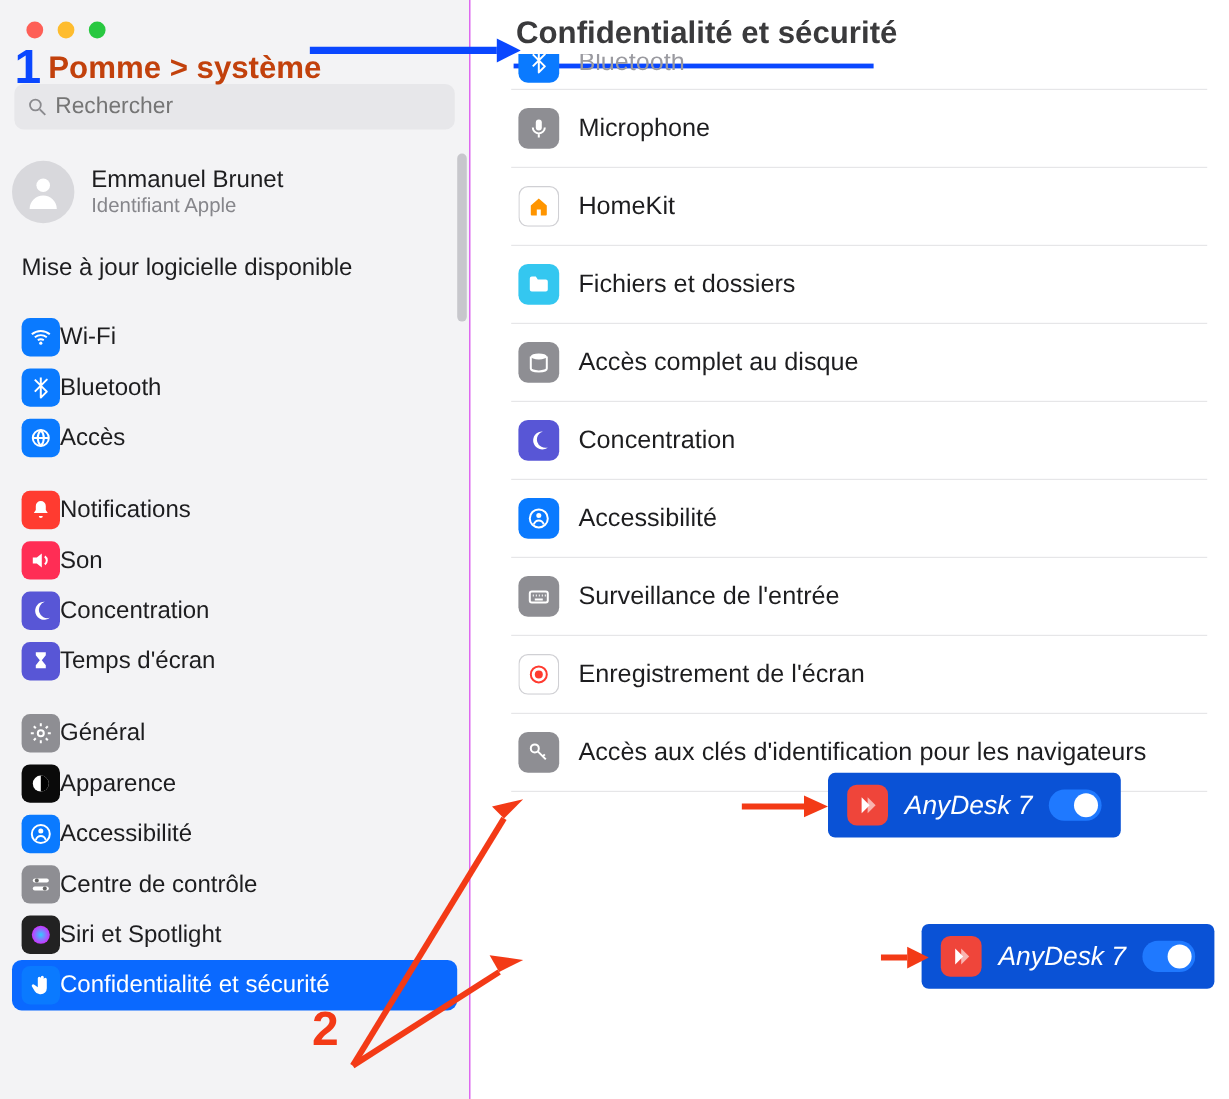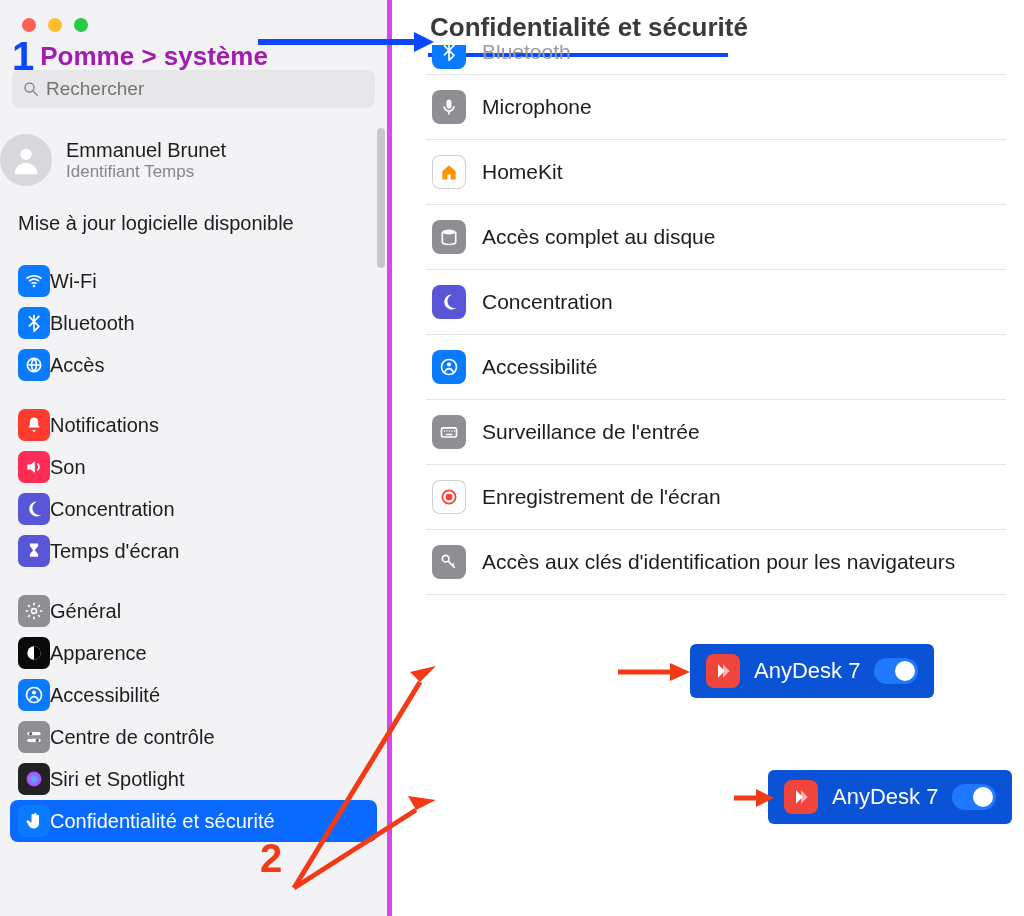--- a/index.html
+++ b/index.html
@@ -26,21 +26,21 @@
   }
   .dot { width: 14px; height: 14px; border-radius: 50%; }
   .dot.red { background: #fe5f57; }
   .dot.yellow { background: #febc2e; }
   .dot.green { background: #28c840; }
 
   
   .sidebar {
     width: 392px;
     background: #f3f3f5;
-    border-right: 5px solid #d946ef;
+    border-right: 1px solid #d946ef;
     padding-top: 70px;
     display: flex;
     flex-direction: column;
     position: relative;
   }
   .search {
     margin: 0 12px 18px 12px;
     background: #e7e7ea;
     border-radius: 8px;
     height: 38px;
@@ -53,21 +53,21 @@
   }
   .search svg { flex: 0 0 auto; }
   .search input {
     border: none; background: transparent;
     font-size: 19px; color: #3a3a3c;
     outline: none; width: 100%;
   }
 
   .account {
     display: flex; align-items: center; gap: 14px;
-    padding: 8px 18px 16px 0;
+    padding: 8px 18px 16px 10px;
   }
   .avatar {
     width: 52px; height: 52px; border-radius: 50%;
     background: #d8d8dc;
     display: flex; align-items: center; justify-content: center;
   }
   .avatar svg { fill: #ffffff; }
   .acct-txt .name { font-size: 20px; color: #1d1d1f; }
   .acct-txt .sub  { font-size: 17px; color: #86868b; }
 
@@ -149,36 +149,37 @@
     z-index: 20;
   }
   .anno-1 {
     top: 36px; left: 12px;
     display: flex; align-items: center; gap: 6px;
   }
   .anno-1 .num {
     color: #0a47ff; font-size: 40px; font-weight: 800; line-height: 1;
   }
   .anno-1 .txt {
-    color: #a21caf; font-size: 26px; font-weight: 800;
+    color: #c2410c; font-size: 26px; font-weight: 800;
   }
   .anno-2 {
     top: 836px; left: 260px;
     color: #f33a16; font-size: 40px; font-weight: 800;
   }
 
   .badge {
     position: absolute;
     background: #0a52d6;
     color: #fff;
     border-radius: 6px;
     display: flex; align-items: center; gap: 14px;
     padding: 10px 16px;
     font-size: 22px;
     z-index: 15;
+    font-style: italic;
   }
   .badge .app-ico {
     width: 34px; height: 34px; border-radius: 8px;
     background: #ef453a;
     display: flex; align-items: center; justify-content: center;
   }
   .badge .tog {
     width: 44px; height: 26px; border-radius: 13px;
     background: #1f79ff; position: relative;
   }
@@ -211,21 +212,21 @@
 
     <div class="account">
       <div class="avatar">
         <svg viewBox="0 0 24 24" width="34" height="34">
             <circle cx="12" cy="8" r="4"></circle>
             <path d="M4 22c0-4.4 3.6-8 8-8s8 3.6 8 8z"></path>
           </svg>
       </div>
       <div class="acct-txt">
         <div class="name">Emmanuel Brunet</div>
-        <div class="sub">Identifiant Temps</div>
+        <div class="sub">Identifiant Apple</div>
       </div>
     </div>
 
     <div class="update">Mise à jour logicielle disponible</div>
 
     <div id="nav">
         <div class="nav-group">
           <div class="nav-item">
             <div class="nav-ico" style="background:#0a7aff">
               <svg viewBox="0 0 24 24">
@@ -376,20 +377,28 @@
           </div>
           <span>Microphone</span>
         </div>
         <div class="row">
           <div class="row-ico" style="background:#ffffff;box-shadow:inset 0 0 0 1px #d0d0d4;">
             <svg viewBox="0 0 24 24">
               <path d="M4 11l8-7 8 7v9a1 1 0 0 1-1 1h-5v-6h-4v6H5a1 1 0 0 1-1-1v-9z" fill="#ff9500"></path>
             </svg>
           </div>
           <span>HomeKit</span>
+        </div>
+        <div class="row">
+          <div class="row-ico" style="background:#34c7f0;">
+            <svg viewBox="0 0 24 24">
+              <path d="M3 6a2 2 0 0 1 2-2h4l2 3h8a2 2 0 0 1 2 2v8a2 2 0 0 1-2 2H5a2 2 0 0 1-2-2V6z" fill="#fff"></path>
+            </svg>
+          </div>
+          <span>Fichiers et dossiers</span>
         </div>
         <div class="row">
           <div class="row-ico" style="background:#8e8e93;">
             <svg viewBox="0 0 24 24">
               <ellipse cx="12" cy="6" rx="8" ry="3" fill="#fff"></ellipse>
               <path d="M4 6v12c0 1.7 3.6 3 8 3s8-1.3 8-3V6" fill="none" stroke="#fff" stroke-width="2"></path>
             </svg>
           </div>
           <span>Accès complet au disque</span>
         </div>

